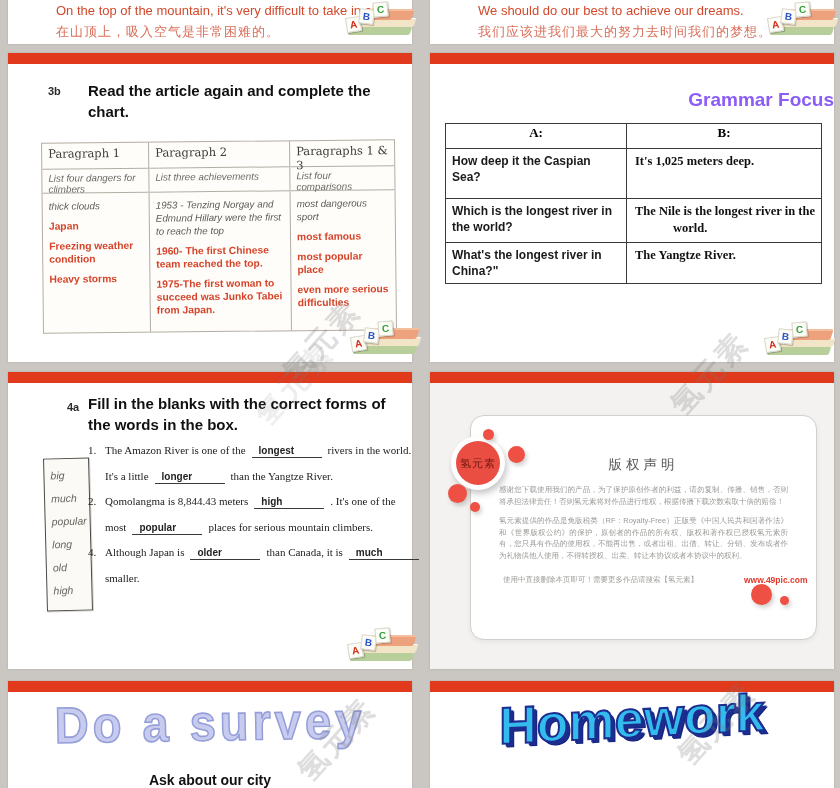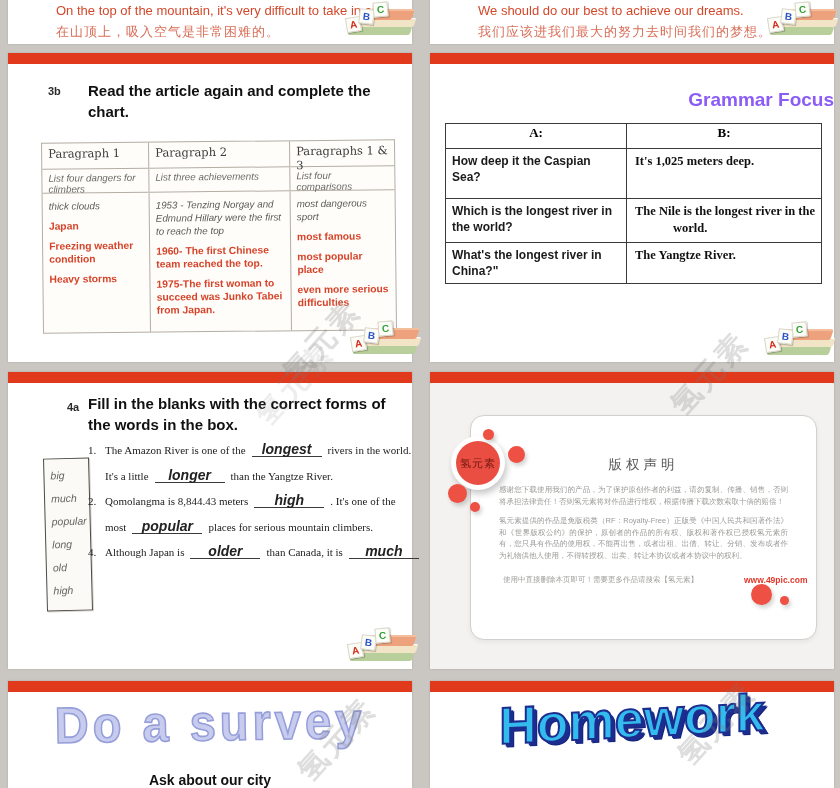--- a/index.html
+++ b/index.html
@@ -47,23 +47,23 @@
   .gcellA{width:168px;padding:4px 6px;font-size:12px;font-weight:bold;color:#1a1a1a;line-height:16px;}
   .gcellB{padding:4px 0 4px 46px;text-indent:-38px;font-size:12.5px;font-weight:bold;
           font-family:"Liberation Serif",serif;color:#111;line-height:17px;}
   
   .wordbox{position:absolute;left:37px;top:86px;width:38px;height:146px;border:1.5px solid #4a4a46;
            background:#fbfaf6;transform:rotate(-1.5deg);padding:5px 0 0 6px;box-shadow:1px 1px 0 #d8d4cc;}
   .wordbox span{display:block;font-size:10.5px;font-style:italic;color:#66655f;line-height:23px;}
   .fills{position:absolute;left:80px;top:66px;width:322px;}
   .fl{font-family:"Liberation Serif",serif;font-size:11px;color:#222;line-height:25.5px;white-space:nowrap;}
   .fnum{display:inline-block;width:17px;}
-  .blank{display:inline-block;min-width:56px;text-align:center;border-bottom:1.2px solid #3a3a3a;
-         font-family:"Liberation Sans",sans-serif;font-size:14px;font-weight:bold;color:#222;
-         padding:0 7px;margin:0 6px;line-height:13px;font-style:italic;}
+  .blank{display:inline-block;min-width:56px;border-bottom:1.2px solid #3a3a3a;
+         font-family:"Liberation Sans",sans-serif;font-size:10px;font-weight:bold;color:#222;
+         padding:0 7px;margin:0 6px;line-height:13px;}
   
   .cpy{background:#f3f2f0;}
   .card{position:absolute;left:40px;top:43px;width:345px;height:223px;background:#fff;
         border:1px solid #d2d0cd;border-radius:14px;box-shadow:0 2px 5px rgba(0,0,0,.06);}
   .cpytitle{margin:40px 0 10px;text-align:center;font-size:13.5px;color:#555;letter-spacing:4px;}
   .cpyp{margin:0 28px 8px;font-size:7.5px;color:#9a9a97;line-height:11.5px;text-align:justify;}
   .cpyfoot{margin:14px 0 0 32px;font-size:7.5px;color:#a0a09d;display:flex;align-items:center;}
   .cpyurl{margin-left:46px;font-size:8.5px;font-weight:bold;color:#e0392a;text-decoration:none;}
   .circ{position:absolute;border-radius:50%;background:#ee5044;box-shadow:2px 3px 4px rgba(0,0,0,.18);}
   .bigbadge{position:absolute;left:21px;top:64px;width:54px;height:54px;border-radius:50%;background:#fff;
@@ -208,20 +208,21 @@
       <span>old</span>
       <span>high</span>
     </div>
 
     <div class="fills">
       <div class="fl"><span class="fnum">1.</span><span>The Amazon River is one of the</span><span class="blank">longest</span><span>rivers in the world.</span></div>
       <div class="fl"><span class="fnum"></span><span>It's a little</span><span class="blank">longer</span><span>than the Yangtze River.</span></div>
       <div class="fl"><span class="fnum">2.</span><span>Qomolangma is 8,844.43 meters</span><span class="blank">high</span><span>. It's one of the</span></div>
       <div class="fl"><span class="fnum"></span><span>most</span><span class="blank">popular</span><span>places for serious mountain climbers.</span></div>
       <div class="fl"><span class="fnum">4.</span><span>Although Japan is</span><span class="blank">older</span><span>than Canada, it is</span><span class="blank">much</span></div>
+      <div class="fl"><span class="fnum"></span><span>smaller.</span></div>
     </div>
 
     <div class="abc" style="left:337px;top:256px;">
       <span class="bk bk1"></span>
         <span class="bk bk2"></span>
         <span class="bk bk3"></span>
       <b class="blk la">A</b>
         <b class="blk lb">B</b>
         <b class="blk lc">C</b>
     </div>

